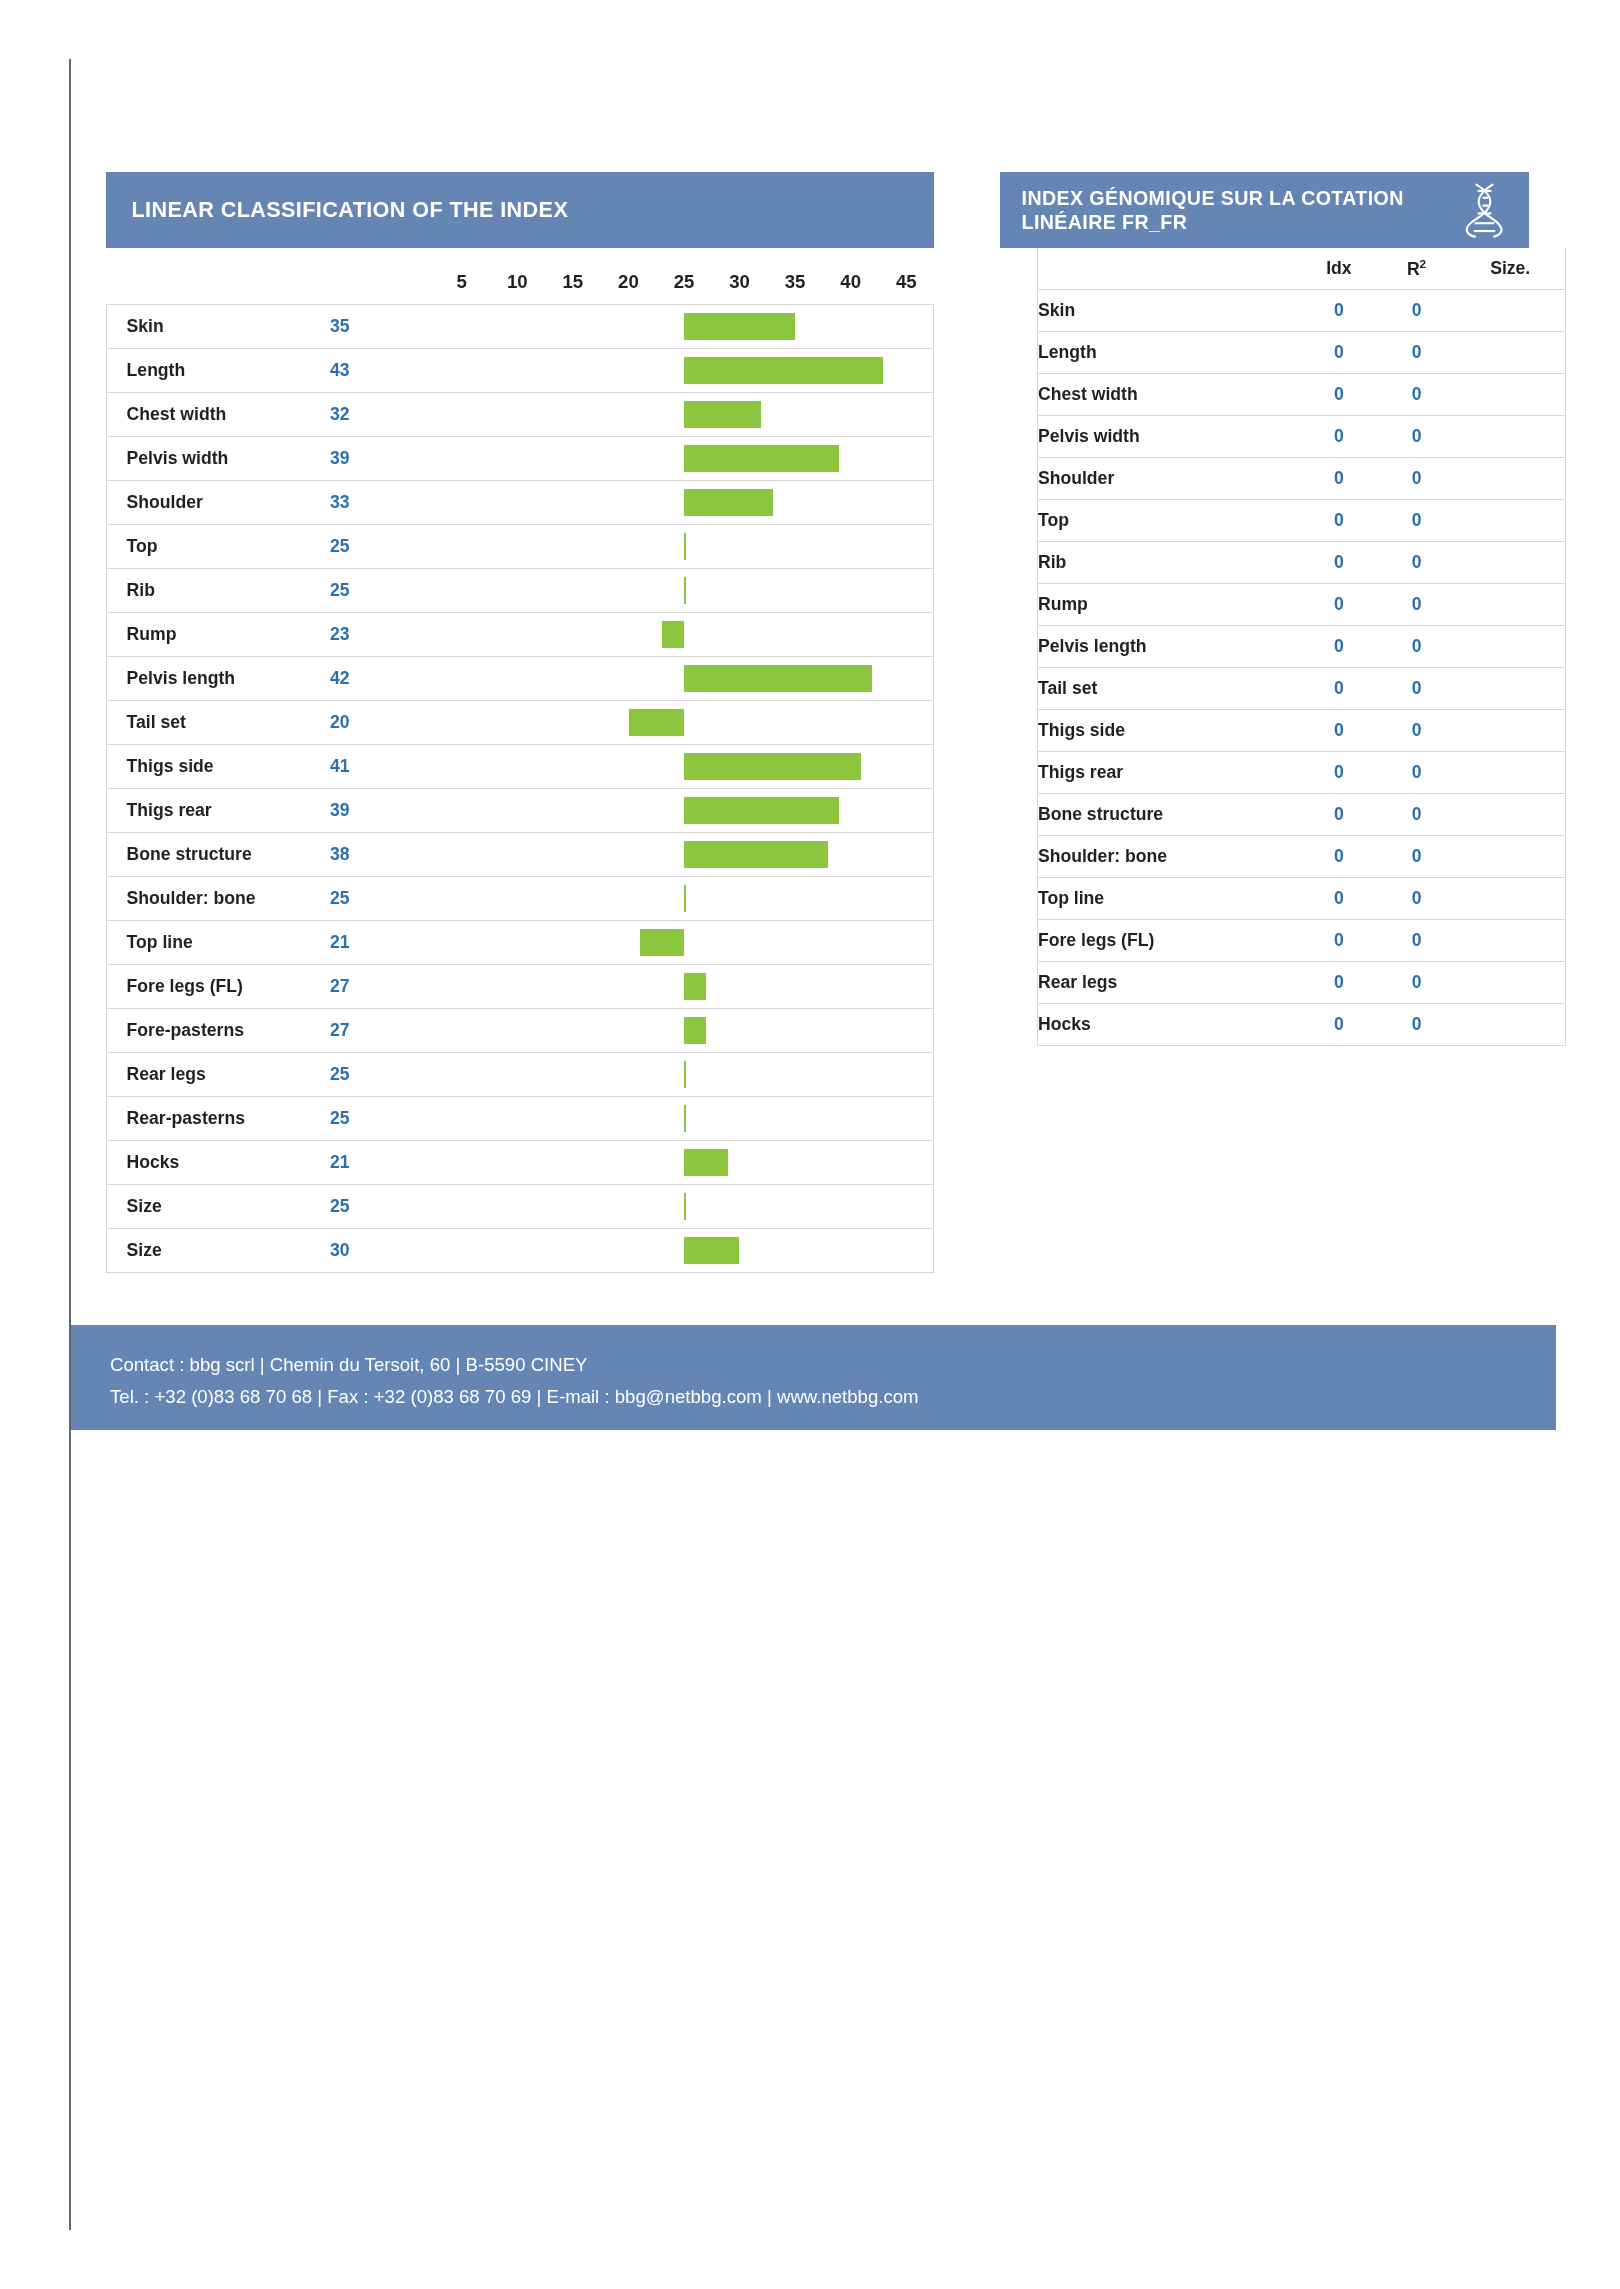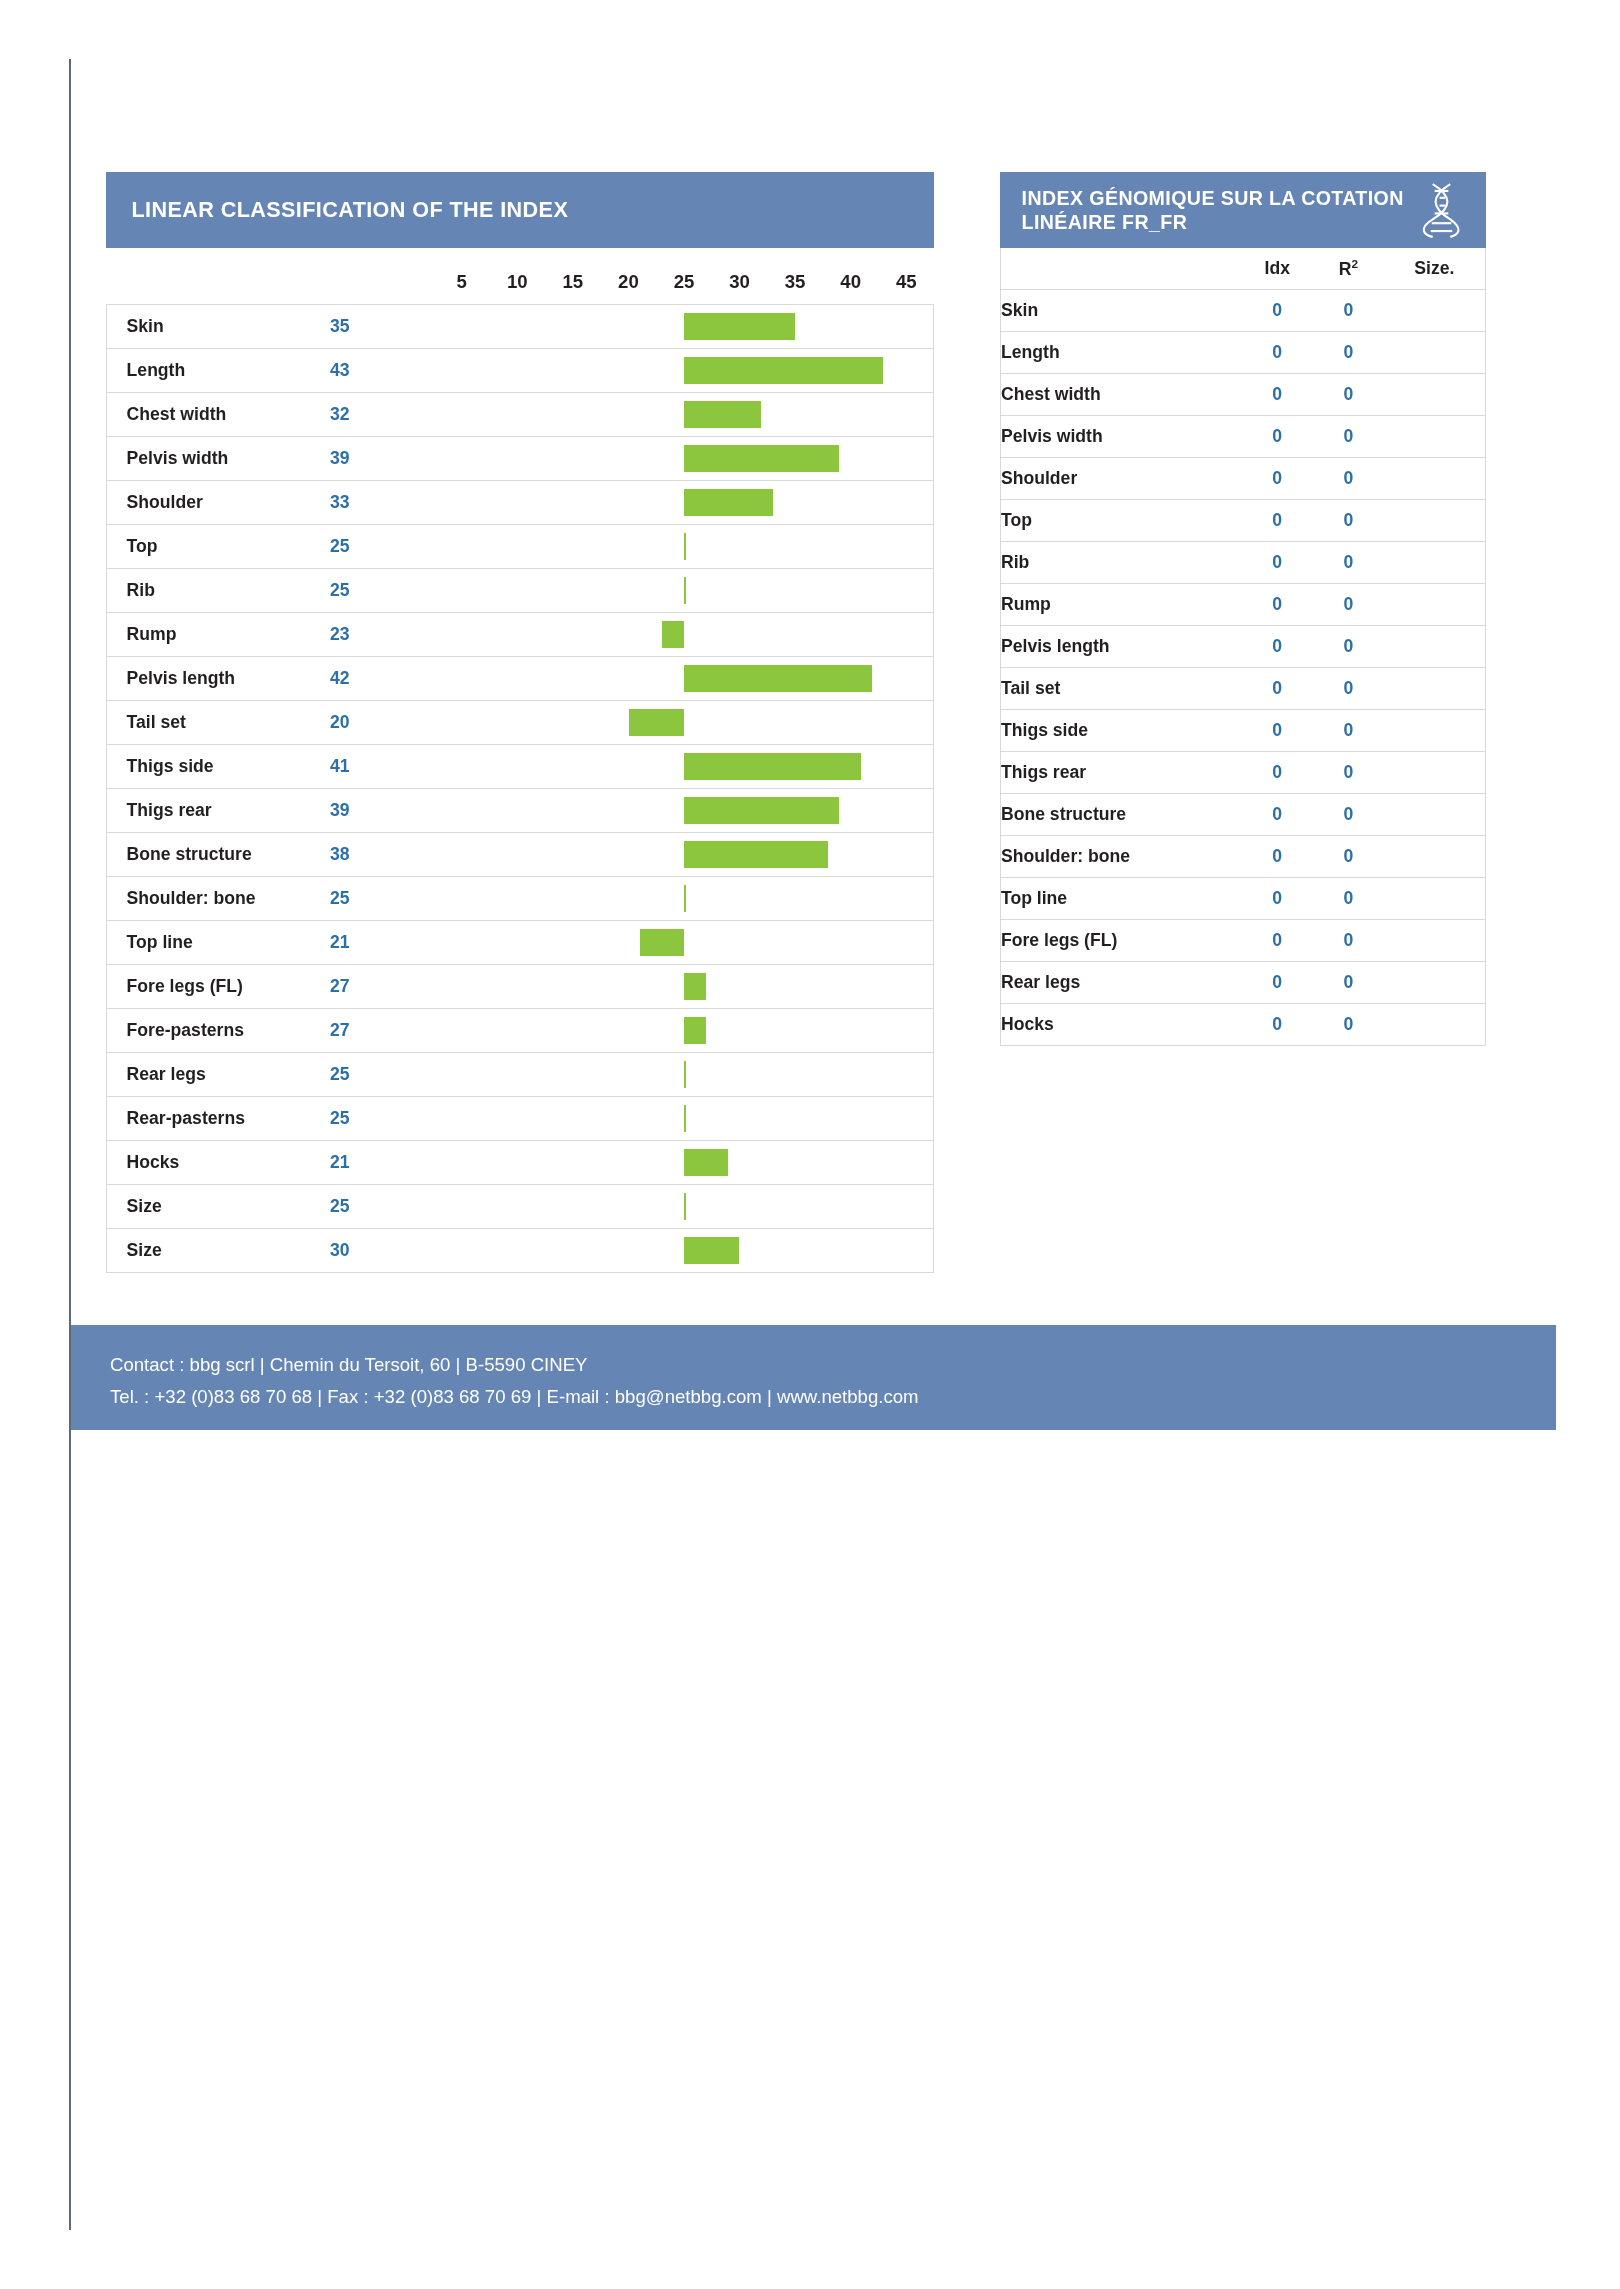--- a/index.html
+++ b/index.html
@@ -109,41 +109,42 @@
   .linear-outer {
     border: 1px solid #d9d9d9;
     border-top: none;
   }
 
   
   .index-panel {
     position: absolute;
     left: 1000px;
     top: 172px;
-    width: 486px;
+    width: 529px;
   }
   .index-panel .panel-header {
     height: 76px;
     padding: 13.7px 21.6px;
     font-size: 19.6px;
     line-height: 1.25;
     display: flex;
     align-items: center;
     justify-content: space-between;
   }
   .index-panel .panel-header .title-text {
     max-width: 421px;
   }
   .dna-icon { width: 45px; height: 57px; flex: none; }
 
   table.idx-table {
     width: 100%;
     border-collapse: collapse;
     border: 1px solid #d9d9d9;
     border-top: none;
+    margin-left: 37px;
   }
   table.idx-table th, table.idx-table td {
     border-bottom: 1px solid #d9d9d9;
     font-size: 17.6px;
     padding: 0;
     height: 41px;
   }
   table.idx-table th {
     font-weight: bold;
     color: #231f20;

